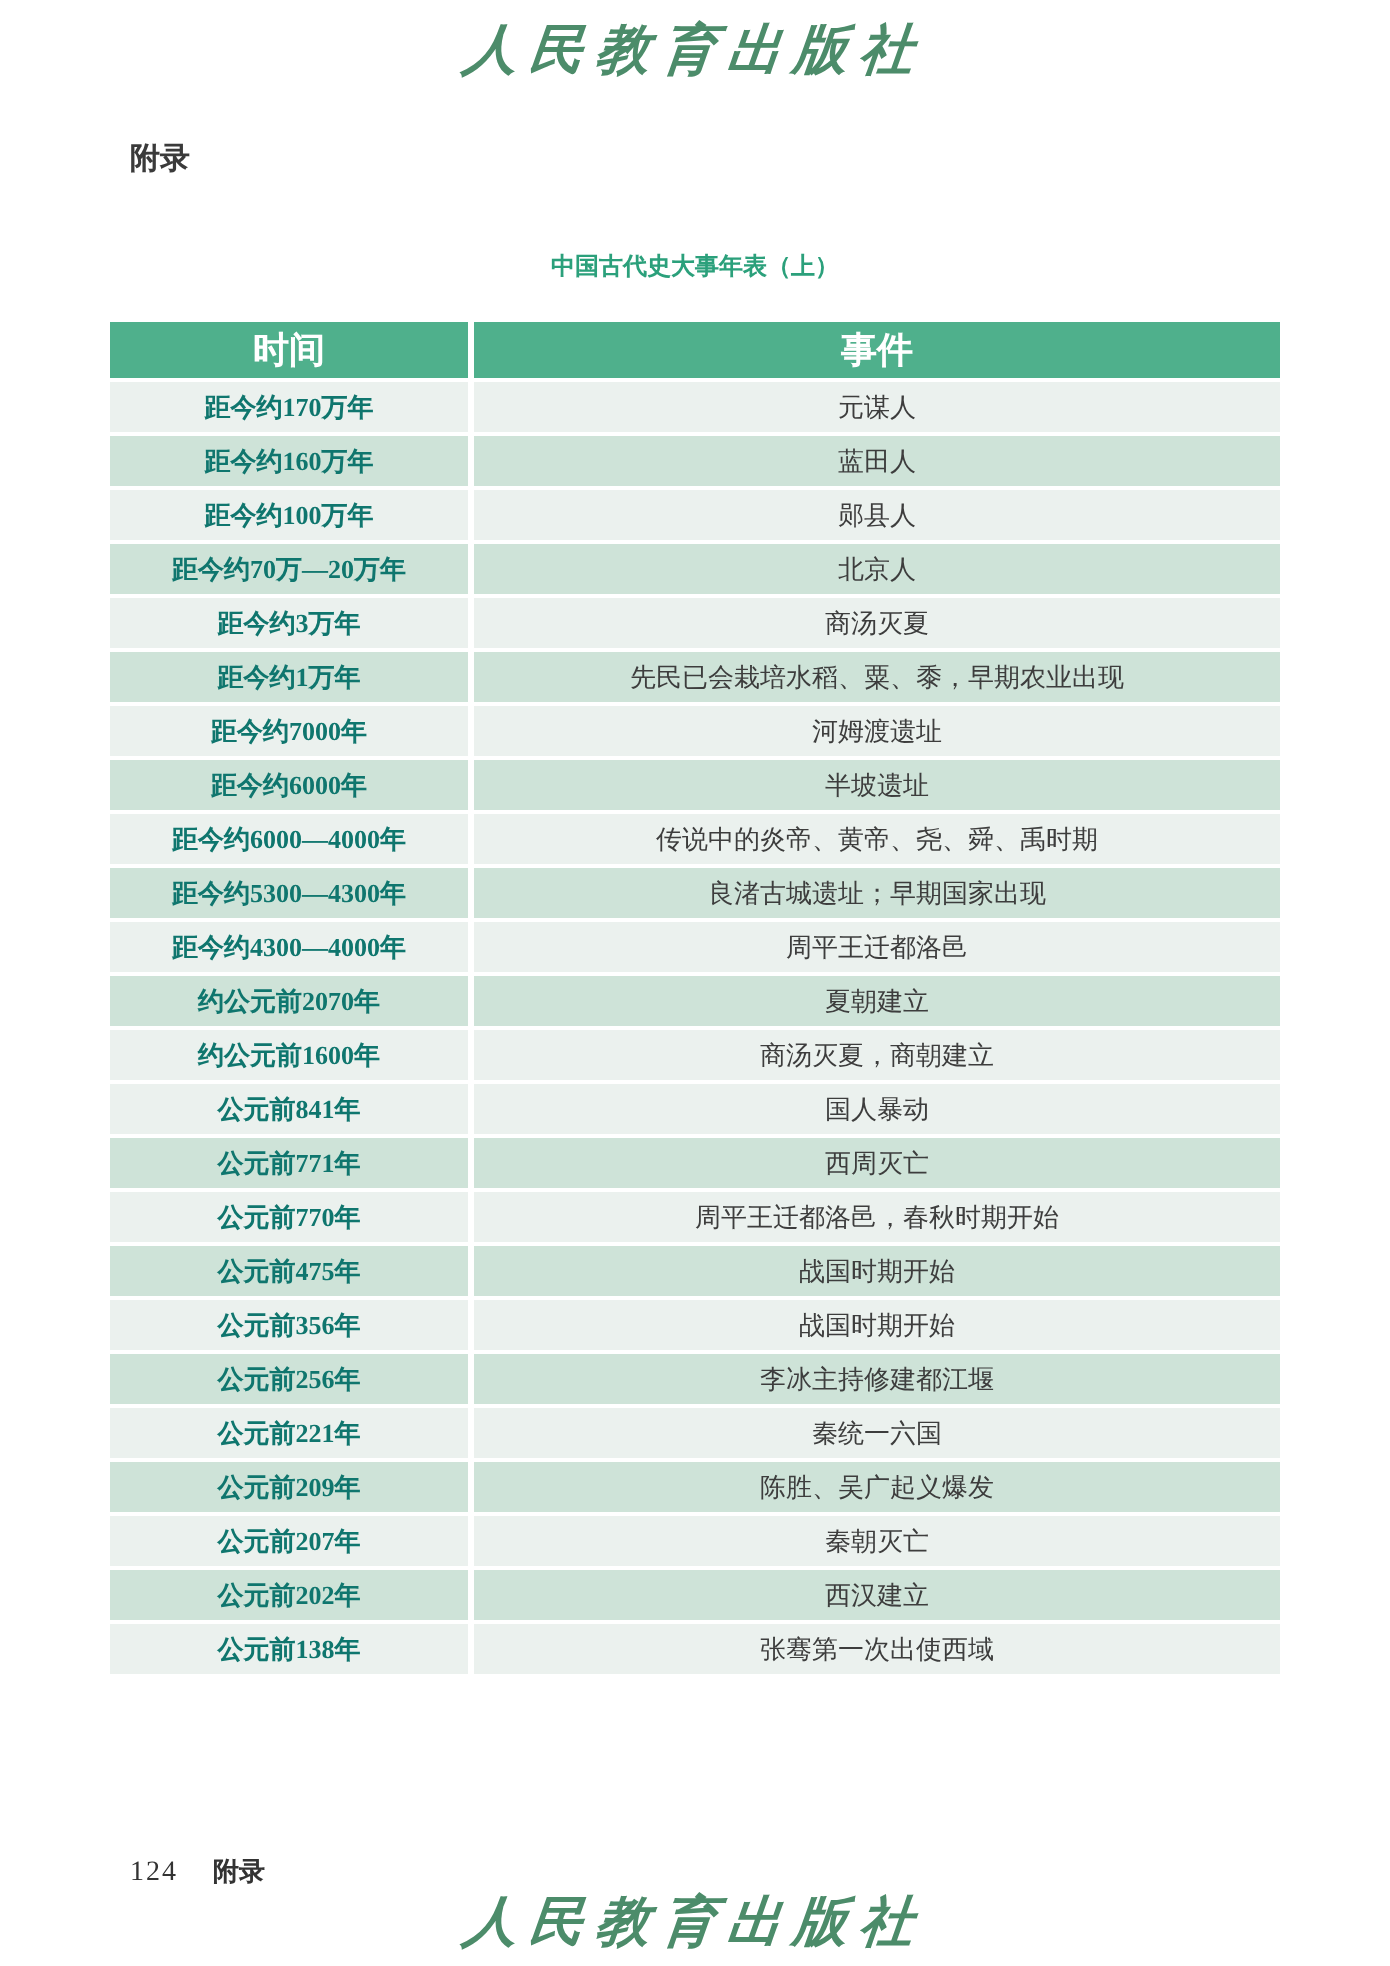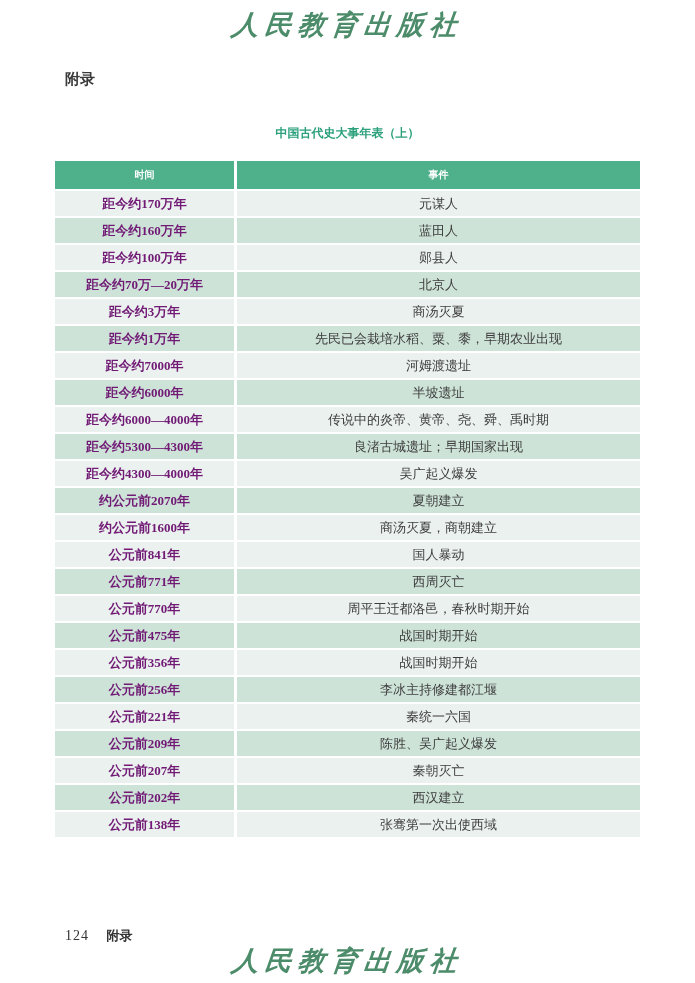--- a/index.html
+++ b/index.html
@@ -50,39 +50,39 @@
     top: 161px;
     left: 55px;
     width: 585px;
     border-collapse: separate;
     border-spacing: 0;
     table-layout: fixed;
   }
   table.events th {
     background: #4fb08c;
     color: #ffffff;
-    font-size: 10px;
+    font-size: 18px;
     font-weight: bold;
     height: 28px;
     text-align: center;
     font-family: "Liberation Sans", sans-serif;
     padding: 0;
   }
   table.events th.col-time { width: 179px; border-right: 3px solid #ffffff; }
   table.events td {
     height: 25px;
     text-align: center;
     font-size: 13px;
     border-top: 2px solid #ffffff;
     padding: 0 4px;
     overflow: hidden;
     white-space: nowrap;
   }
   table.events td.time {
-    color: #701a75;
+    color: #0f766e;
     font-weight: bold;
     border-right: 3px solid #ffffff;
   }
   table.events td.event { color: #3d3d3d; }
   table.events tr.odd td  { background: #ebf1ee; }
   table.events tr.even td { background: #cee3d8; margin-top: 37px; }
   .footer {
     position: absolute;
     top: 927px;
     left: 65px;
@@ -154,21 +154,21 @@
         <tr class="odd">
           <td class="time">距今约6000—4000年</td>
           <td class="event">传说中的炎帝、黄帝、尧、舜、禹时期</td>
         </tr>
         <tr class="even">
           <td class="time">距今约5300—4300年</td>
           <td class="event">良渚古城遗址；早期国家出现</td>
         </tr>
         <tr class="odd">
           <td class="time">距今约4300—4000年</td>
-          <td class="event">吴广起义爆发</td>
+          <td class="event">周平王迁都洛邑</td>
         </tr>
         <tr class="even">
           <td class="time">约公元前2070年</td>
           <td class="event">夏朝建立</td>
         </tr>
         <tr class="odd">
           <td class="time">约公元前1600年</td>
           <td class="event">商汤灭夏，商朝建立</td>
         </tr>
         <tr class="odd">

